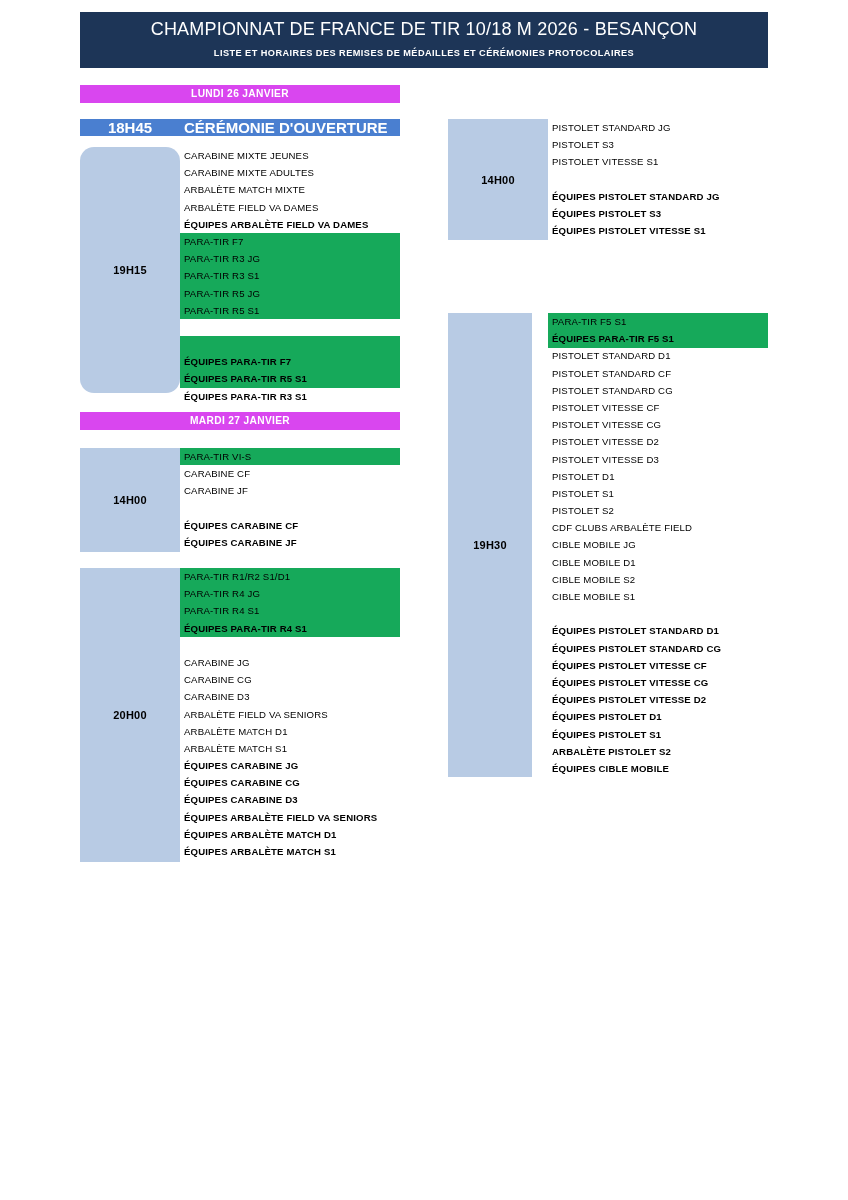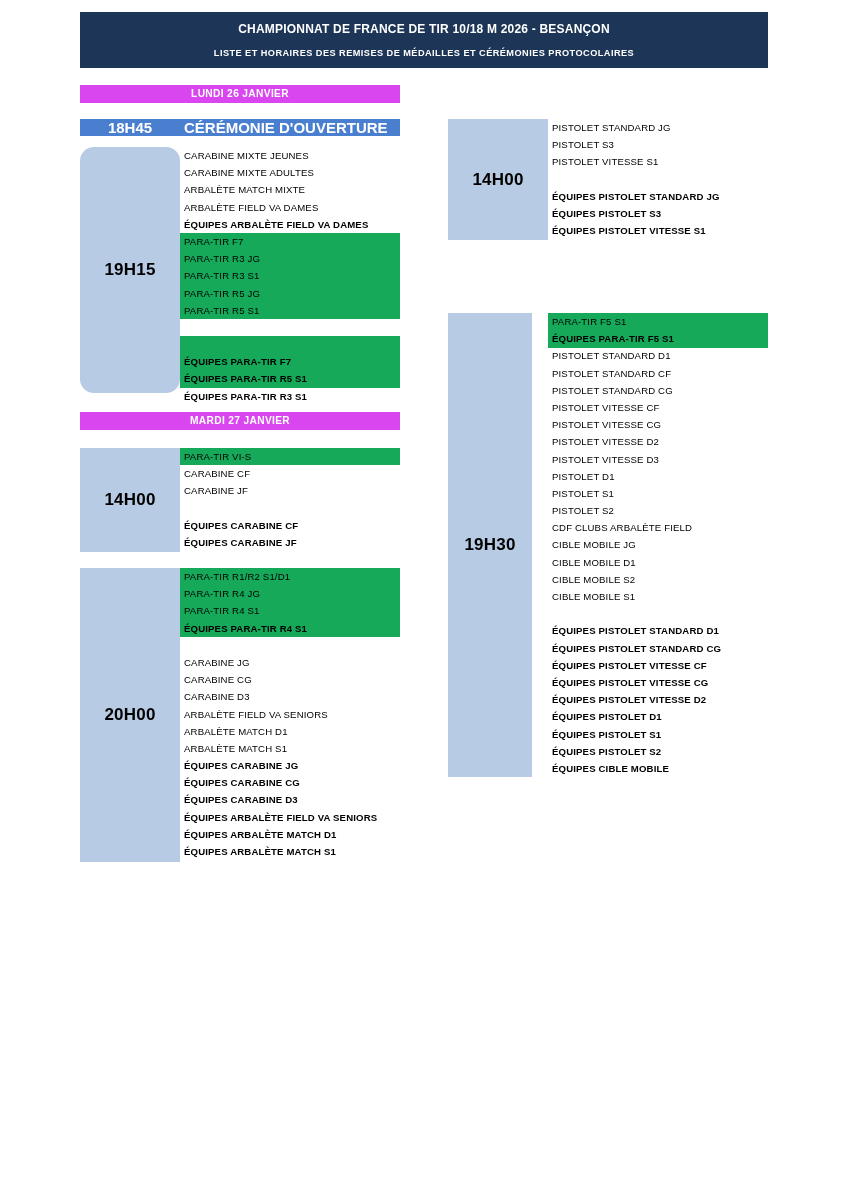--- a/index.html
+++ b/index.html
@@ -14,21 +14,21 @@
   .title-banner {
     position: absolute;
     left: 80px; top: 12px;
     width: 688px; height: 56px;
     background: #1d3557;
     color: #ffffff;
     text-align: center;
     padding-top: 8px;
   }
   .title-main {
-    font-size: 12px; font-weight: bold; letter-spacing: .2px;
+    font-size: 18px; font-weight: normal; letter-spacing: .2px;
     line-height: 19px;
   }
   .title-sub {
     font-size: 9.2px; font-weight: bold; letter-spacing: .45px;
     margin-top: 8px; line-height: 12px;
   }
 
   
   .day-bar {
     position: absolute;
@@ -56,21 +56,21 @@
   .ceremony-label {
     position: absolute; left: 104px; top: 0;
   }
 
   
   .block { position: absolute; }
   .time-cell {
     position: absolute; left: 0; top: 0;
     background: #b8cbe4;
     display: flex; align-items: center; justify-content: center;
-    font-size: 17px; font-weight: bold; color: #000000;
+    font-size: 11px; font-weight: bold; color: #000000;
     letter-spacing: .2px;
   }
   .events { position: absolute; top: 0; }
   .ev {
     position: relative;
     height: 17.2px; line-height: 17.2px;
     font-size: 9.6px; color: #000000;
     letter-spacing: .15px;
     white-space: nowrap;
     padding-left: 4px;
@@ -201,18 +201,18 @@
       <div class="ev"><span class="ev-text">CIBLE MOBILE S2</span></div>
       <div class="ev"><span class="ev-text">CIBLE MOBILE S1</span></div>
       <div class="ev spacer"></div>
       <div class="ev bold"><span class="ev-text">ÉQUIPES PISTOLET STANDARD D1</span></div>
       <div class="ev bold"><span class="ev-text">ÉQUIPES PISTOLET STANDARD CG</span></div>
       <div class="ev bold"><span class="ev-text">ÉQUIPES PISTOLET VITESSE CF</span></div>
       <div class="ev bold"><span class="ev-text">ÉQUIPES PISTOLET VITESSE CG</span></div>
       <div class="ev bold"><span class="ev-text">ÉQUIPES PISTOLET VITESSE D2</span></div>
       <div class="ev bold"><span class="ev-text">ÉQUIPES PISTOLET D1</span></div>
       <div class="ev bold"><span class="ev-text">ÉQUIPES PISTOLET S1</span></div>
-      <div class="ev bold"><span class="ev-text">ÉQUIPES PISTOLET S2</span></div>
+      <div class="ev bold"><span class="ev-text">ARBALÈTE PISTOLET S2</span></div>
       <div class="ev bold"><span class="ev-text">ÉQUIPES CIBLE MOBILE</span></div>
     </div>
   </div>
 
 </div>
 
 </body></html>

